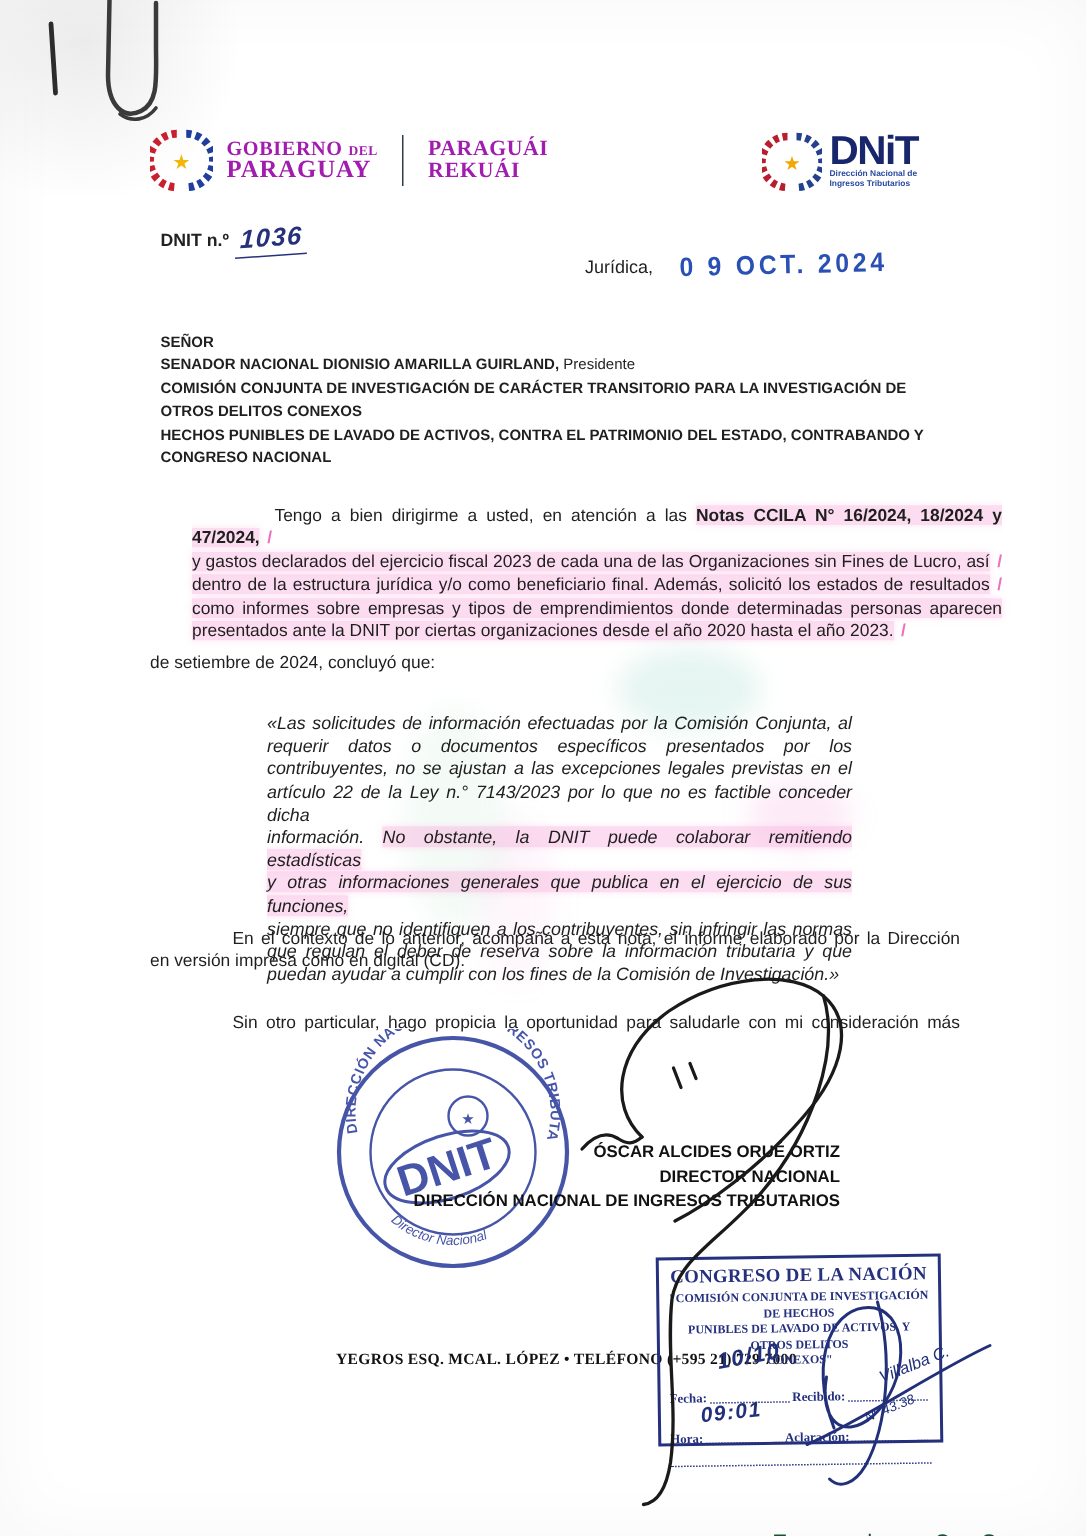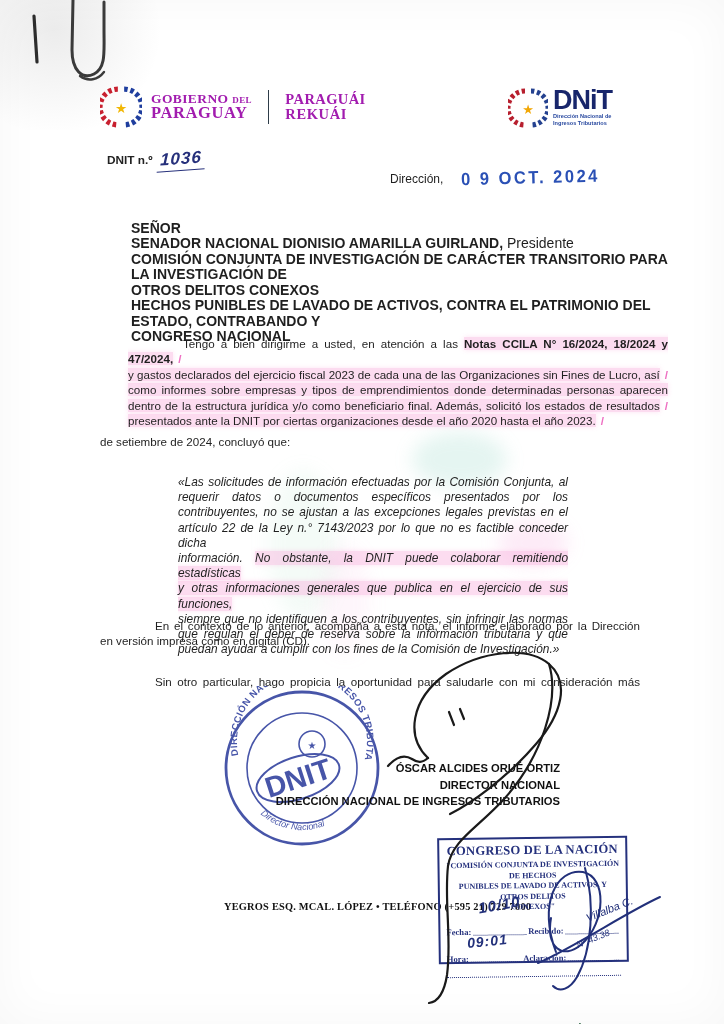--- a/index.html
+++ b/index.html
@@ -35,21 +35,21 @@
     padding:0 3px 1px 3px;margin-left:4px;letter-spacing:1px;}
   .dateline{left:390px;top:168px;font-size:12px;}
   .date-stamp{display:inline-block;margin-left:14px;color:#2a50b5;font-weight:700;
     font-size:16.5px;letter-spacing:2.5px;transform:rotate(-1.5deg) scaleY(1.08);}
 
   
   .txt{font-size:11.6px;line-height:15.45px;}
   .jl{text-align:justify;text-align-last:justify;}
   .jl.last{text-align-last:auto;}
   .ind{text-indent:55px;}
-  .addr{left:107px;top:221px;width:540px;font-weight:700;font-size:14px;line-height:15.45px;margin-left:24px;}
+  .addr{left:107px;top:221px;width:540px;font-weight:700;font-size:10px;line-height:15.45px;}
   .addr .reg{font-weight:400;}
   .p1{left:100px;top:336px;width:540px;padding-left:28px;}
   .p2{left:100px;top:434px;width:540px;}
   .quote{left:178px;top:475px;width:390px;font-style:italic;font-size:11.9px;line-height:15.2px;}
   .p3{left:100px;top:618px;width:540px;}
   .p4{left:100px;top:674px;width:540px;}
   .b{font-weight:700;}
   .hl{background:rgba(247,162,216,0.38);box-shadow:0 0 5px rgba(247,162,216,0.30);}
   .tick::after{content:"/";color:#ee6fc2;font-weight:700;margin-left:5px;}
 
@@ -129,38 +129,38 @@
         <div>Ingresos Tributarios</div>
       </div>
     </div>
   </div>
 
   <div class="abs refline">
     <span>DNIT n.º</span><span class="ref-num">1036</span>
   </div>
 
   <div class="abs dateline">
-    <span>Dirección,</span>
+    <span>Jurídica,</span>
     <span class="date-stamp">0 9 OCT. 2024</span>
   </div>
 
   <div class="abs addr">
     <div>SEÑOR</div>
     <div><span>SENADOR NACIONAL DIONISIO AMARILLA GUIRLAND,</span><span class="reg"> Presidente</span></div>
     <div>COMISIÓN CONJUNTA DE INVESTIGACIÓN DE CARÁCTER TRANSITORIO PARA LA INVESTIGACIÓN DE</div>
     <div>OTROS DELITOS CONEXOS</div>
     <div>HECHOS PUNIBLES DE LAVADO DE ACTIVOS, CONTRA EL PATRIMONIO DEL ESTADO, CONTRABANDO Y</div>
     <div>CONGRESO NACIONAL</div>
   </div>
 
   <div class="abs txt p1">
     <div class="jl ind tick"><span>Tengo a bien dirigirme a usted, en atención a las </span><span class="b hl">Notas CCILA N° 16/2024, 18/2024 y 47/2024,</span></div>
     <div class="jl tick"><span class="hl">y gastos declarados del ejercicio fiscal 2023 de cada una de las Organizaciones sin Fines de Lucro, así</span></div>
+    <div class="jl tick"><span class="hl">dentro de la estructura jurídica y/o como beneficiario final. Además, solicitó los estados de resultados</span></div>
     <div class="jl"><span class="hl">como informes sobre empresas y tipos de emprendimientos donde determinadas personas aparecen</span></div>
-    <div class="jl tick"><span class="hl">dentro de la estructura jurídica y/o como beneficiario final. Además, solicitó los estados de resultados</span></div>
     <div class="jl last tick"><span class="hl">presentados ante la DNIT por ciertas organizaciones desde el año 2020 hasta el año 2023.</span></div>
   </div>
 
   <div class="abs txt p2">
     <div class="jl last"><span>de setiembre de 2024, concluyó que:</span></div>
   </div>
 
   <div class="abs quote">
     <div class="jl"><span>«Las solicitudes de información efectuadas por la Comisión Conjunta, al</span></div>
     <div class="jl"><span>requerir datos o documentos específicos presentados por los</span></div>

